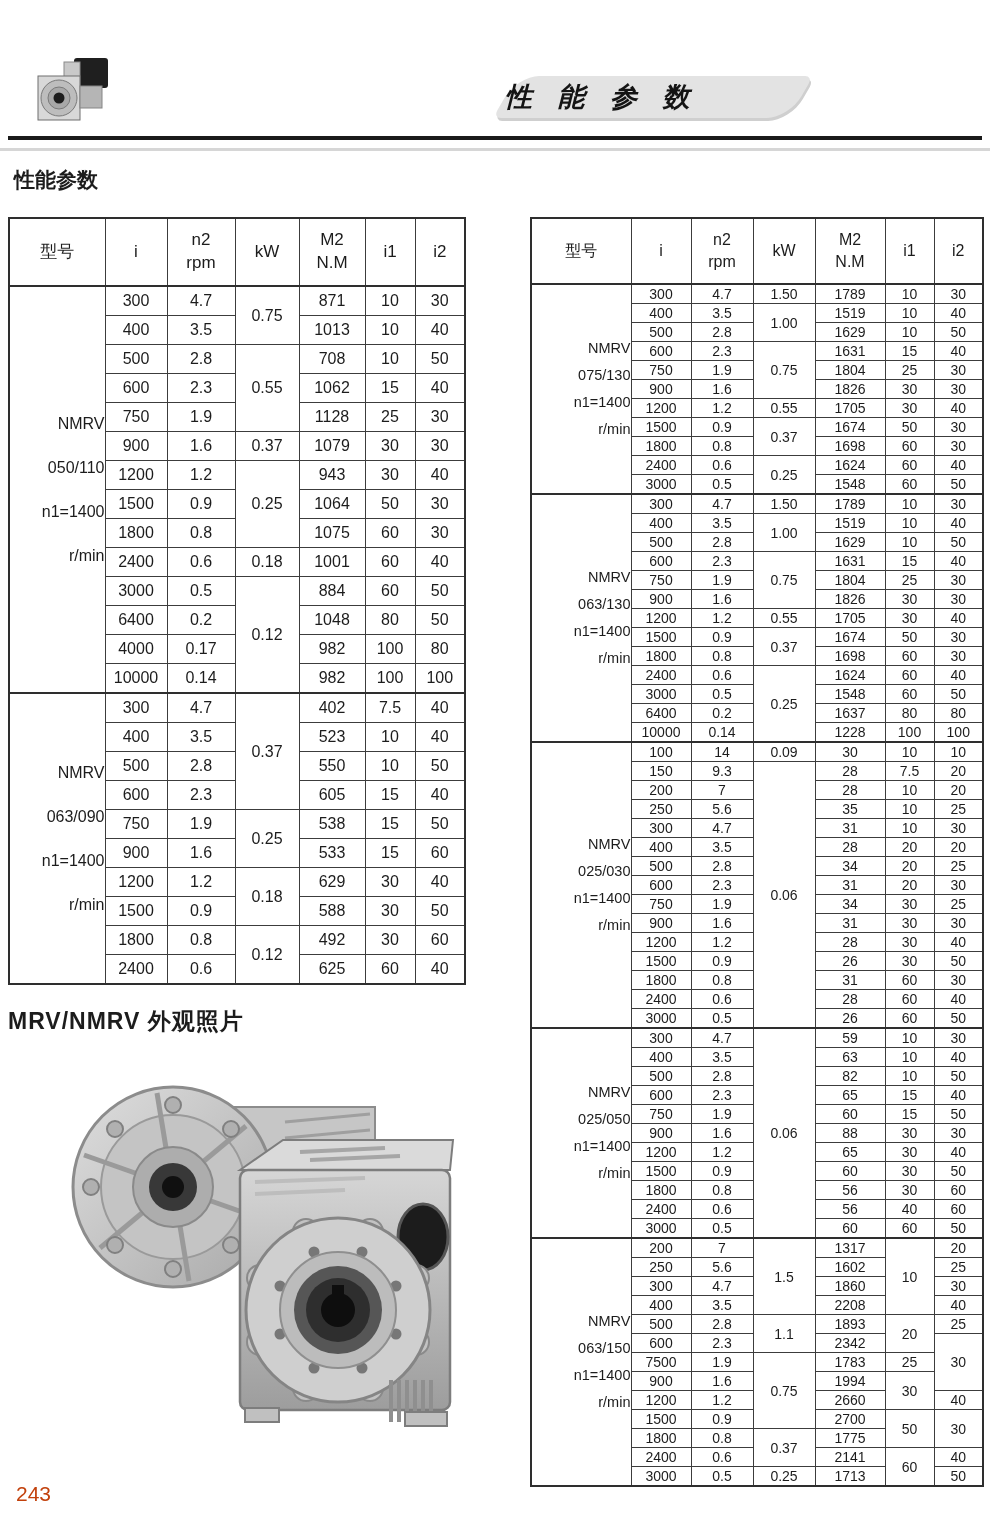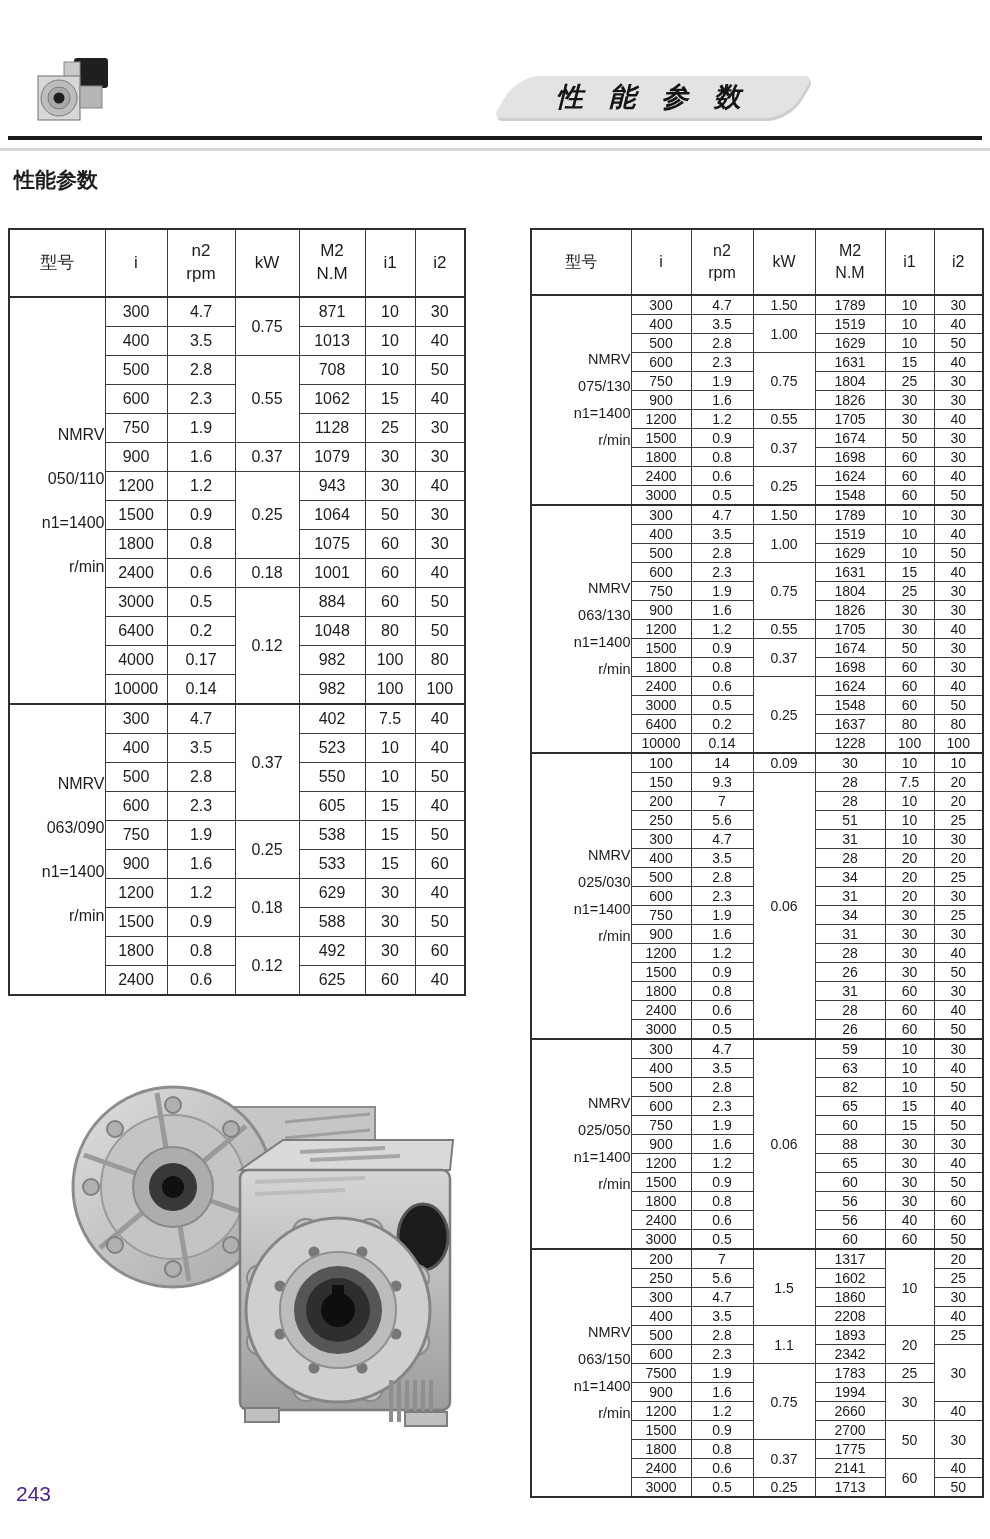--- a/index.html
+++ b/index.html
@@ -5,29 +5,29 @@
   html,body{margin:0;padding:0;background:#ffffff;}
   #page{
     position:relative;width:990px;height:1539px;background:#ffffff;
     font-family:"Liberation Sans","DejaVu Sans",sans-serif;color:#1c1c1c;overflow:hidden;
   }
   
   .hdr-photo{position:absolute;left:34px;top:52px;width:84px;height:78px;}
   .banner{position:absolute;left:505px;top:76px;width:296px;height:42px;}
   .banner-bg{position:absolute;left:0;top:0;right:0;bottom:0;background:#e3e3e3;
     transform:skewX(-30deg);border-radius:22px 8px 22px 8px;box-shadow:3px 3px 0 #cfcfcf;}
-  .banner-text{position:relative;z-index:2;text-align:center;line-height:42px;
+  .banner-text{position:relative;z-index:2;text-align:left;line-height:42px;
     font-size:27px;font-weight:bold;font-style:italic;letter-spacing:9px;color:#141414;}
   .rule-black{position:absolute;left:8px;top:136px;width:974px;height:4px;background:#1a1a1a;}
   .rule-gray{position:absolute;left:0;top:148px;width:990px;height:3px;background:#d6d6d6;}
   .section-title{position:absolute;left:8px;top:166px;font-size:21px;font-weight:bold;margin-left:6px;}
   .photo-title{position:absolute;left:8px;top:1006px;font-size:23px;font-weight:bold;letter-spacing:1px;}
-  .page-number{position:absolute;left:16px;top:1482px;font-size:21px;color:#4c1d95;}
+  .page-number{position:absolute;left:16px;top:1482px;font-size:21px;color:#c2410c;}
   
-  table{border-collapse:collapse;table-layout:fixed;background:#fff;border:2px solid #2e2e2e;margin-top:11px;}
+  table{border-collapse:collapse;table-layout:fixed;background:#fff;border:2px solid #2e2e2e;}
   th,td{border:1px solid #3c3c3c;text-align:center;vertical-align:middle;
     padding:0;color:#1c1c1c;overflow:hidden;}
   thead th{font-weight:normal;}
   th div{line-height:1.35;}
   tr.block-start td{border-top:2px solid #2e2e2e;}
   thead tr th{border-bottom:2px solid #2e2e2e;}
   td.model{text-align:right;}
   .tbl-left{position:absolute;left:8px;top:217px;width:456px;}
   .tbl-left thead th{height:66px;font-size:17px;}
   .tbl-left td{height:28px;font-size:16px;}
@@ -557,21 +557,21 @@
         <tr>
           <td>200</td>
           <td>7</td>
           <td>28</td>
           <td>10</td>
           <td>20</td>
         </tr>
         <tr>
           <td>250</td>
           <td>5.6</td>
-          <td>51</td>
+          <td>35</td>
           <td>10</td>
           <td>25</td>
         </tr>
         <tr>
           <td>300</td>
           <td>4.7</td>
           <td>31</td>
           <td>10</td>
           <td>30</td>
         </tr>
@@ -817,20 +817,21 @@
         <tr>
           <td>3000</td>
           <td>0.5</td>
           <td>0.25</td>
           <td>1713</td>
           <td>50</td>
         </tr>
       </tbody>
   </table>
 
+  <div class="photo-title">MRV/NMRV 外观照片</div>
 
   <svg class="product-photo" viewBox="0 0 415 400">
     <defs>
       <linearGradient id="g1" x1="0" y1="0" x2="1" y2="1">
         <stop offset="0" stop-color="#dedede"></stop>
           <stop offset="1" stop-color="#a9a9a9"></stop>
       </linearGradient>
       <linearGradient id="g2" x1="0" y1="0" x2="0" y2="1">
         <stop offset="0" stop-color="#d6d6d6"></stop>
           <stop offset="1" stop-color="#9d9d9d"></stop>

